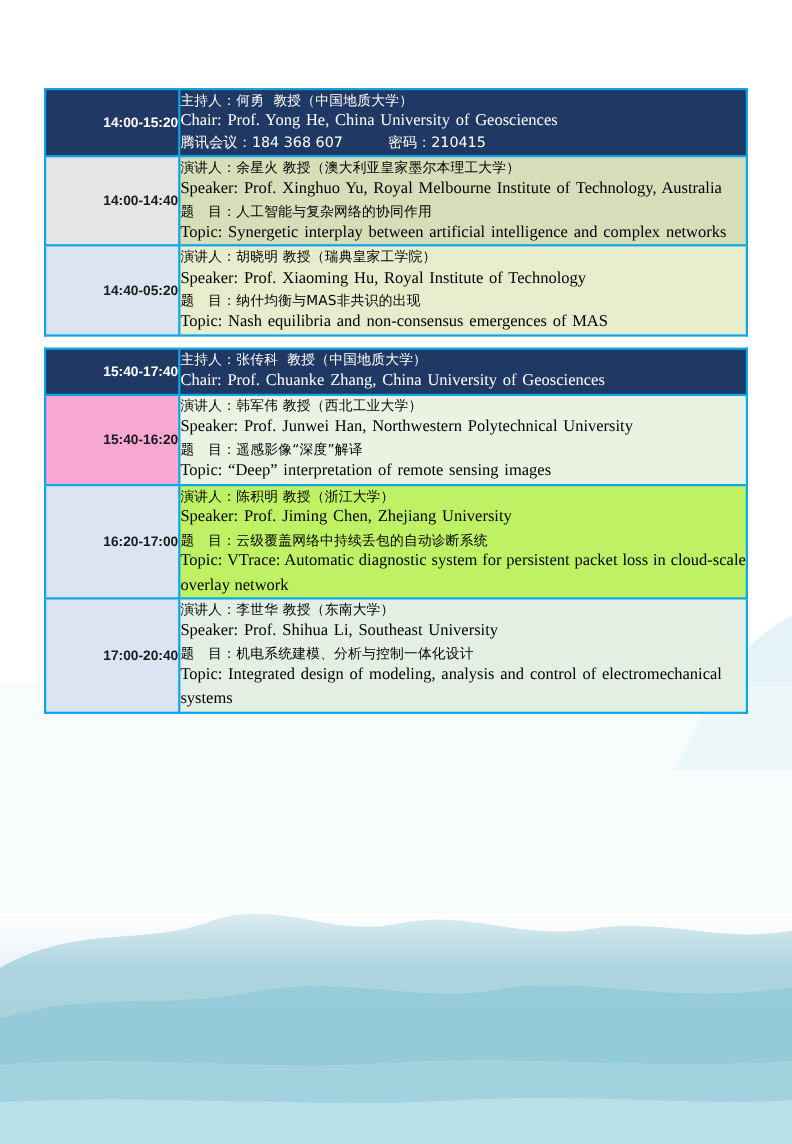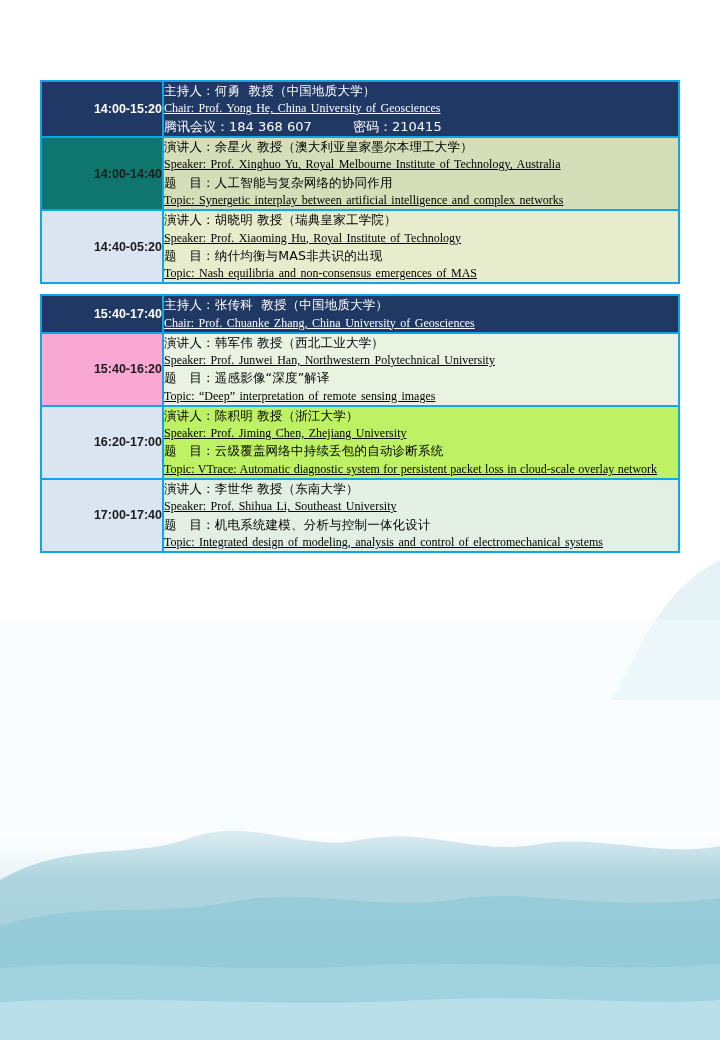--- a/index.html
+++ b/index.html
@@ -58,21 +58,21 @@
   }
   
   .row-chair td.time-cell {
     background: #1f3864;
     color: #ffffff;
   }
   .row-chair td.body-cell {
     background: #1f3864;
     color: #ffffff;
   }
-  .row-olive td.time-cell { background: #0f766e; padding-left: 36px; }
+  .row-olive td.time-cell { background: #e5e5e5; padding-left: 36px; }
   .row-olive td.body-cell { background: #d5ddb9; }
 
   .row-lightblue td.time-cell { background: #dbe5f1; }
   .row-lightblue td.body-cell { background: #e6eccc; }
 
   .row-break td.time-cell { background: #dbe5f1; }
   .row-break td.body-cell { background: #dde5c6; }
 
   .row-pale td.time-cell { background: #f9a8d4; }
   .row-pale td.body-cell { background: #eaf2e2; }
@@ -84,23 +84,22 @@
   .row-mint td.body-cell { background: #e4efe4; }
 
   .line-cn {
     font-family: "DejaVu Sans", "Liberation Sans", sans-serif;
     font-size: 12.5px;
     letter-spacing: 0.2px;
     white-space: pre;
   }
   .line-en {
     font-family: "Liberation Serif", serif;
-    font-size: 12px;
+    font-size: 15px;
     word-spacing: 1.5px;
-    text-decoration: underline;
   }
   .line-en.justify {
     text-align: justify;
     word-spacing: 0.5px;
   }
   .meet-line {
     font-family: "DejaVu Sans", "Liberation Sans", sans-serif;
     font-size: 13px;
     white-space: pre;
   }
@@ -200,21 +199,21 @@
         <tr class="row-green">
           <td class="time-cell">16:20-17:00</td>
           <td class="body-cell">
             <div class="line-cn">演讲人：陈积明 教授（浙江大学）</div>
             <div class="line-en">Speaker: Prof. Jiming Chen, Zhejiang University</div>
             <div class="line-cn">题　目：云级覆盖网络中持续丢包的自动诊断系统</div>
             <div class="line-en justify">Topic: VTrace: Automatic diagnostic system for persistent packet loss in cloud-scale overlay network</div>
           </td>
         </tr>
         <tr class="row-mint">
-          <td class="time-cell">17:00-17:40</td>
+          <td class="time-cell">17:00-20:40</td>
           <td class="body-cell">
             <div class="line-cn">演讲人：李世华 教授（东南大学）</div>
             <div class="line-en">Speaker: Prof. Shihua Li, Southeast University</div>
             <div class="line-cn">题　目：机电系统建模、分析与控制一体化设计</div>
             <div class="line-en">Topic: Integrated design of modeling, analysis and control of electromechanical systems</div>
           </td>
         </tr>
       </tbody>
   </table>
 </div>

